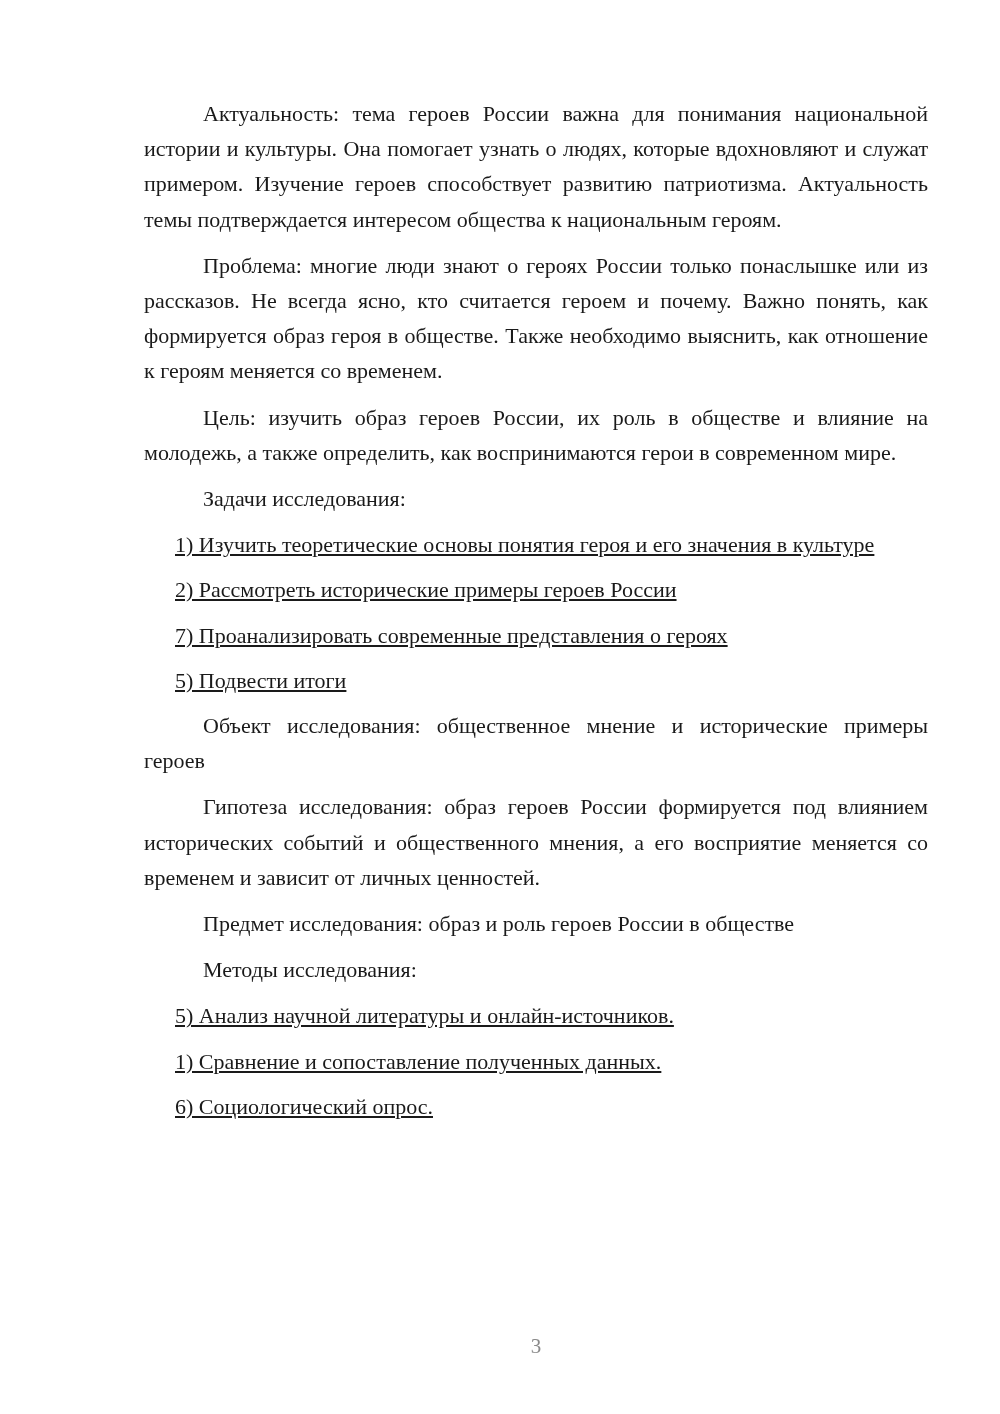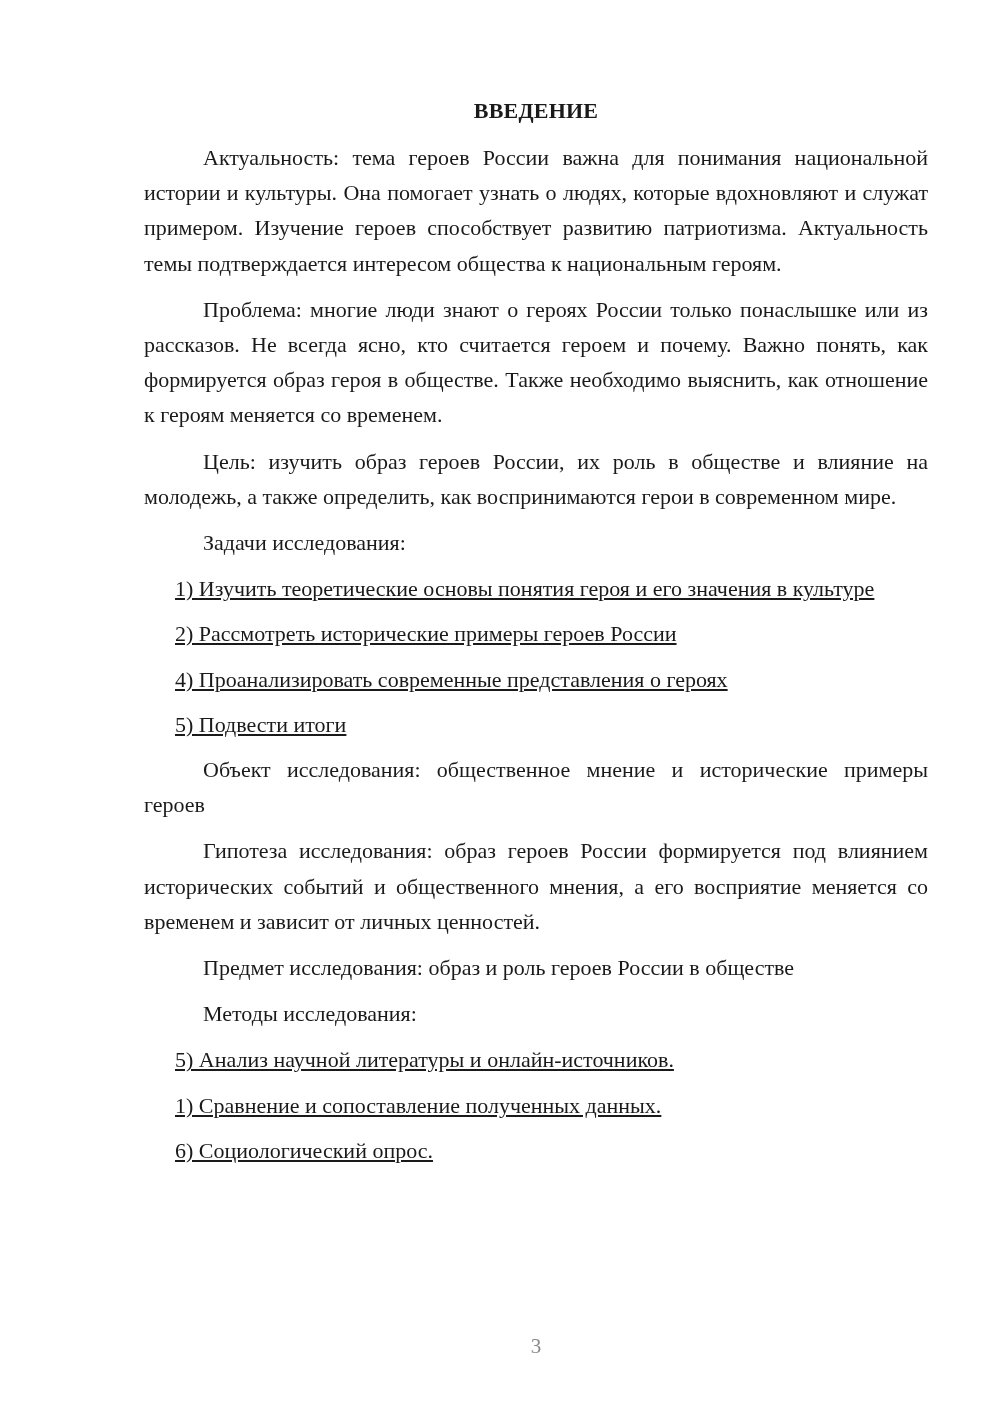--- a/index.html
+++ b/index.html
@@ -64,34 +64,33 @@
       color: #8a8a8a;
       font-family: "Liberation Serif", "DejaVu Serif", serif;
     }
   </style>
 </head>
 <body>
 
 <div class="page">
   <div class="content">
 
-    <h1 class="title">ВВЕДЕНИЕ</h1>
 
     <p class="para">Актуальность: тема героев России важна для понимания национальной истории и культуры. Она помогает узнать о людях, которые вдохновляют и служат примером. Изучение героев способствует развитию патриотизма. Актуальность темы подтверждается интересом общества к национальным героям.</p>
 
     <p class="para">Проблема: многие люди знают о героях России только понаслышке или из рассказов. Не всегда ясно, кто считается героем и почему. Важно понять, как формируется образ героя в обществе. Также необходимо выяснить, как отношение к героям меняется со временем.</p>
 
     <p class="para">Цель: изучить образ героев России, их роль в обществе и влияние на молодежь, а также определить, как воспринимаются герои в современном мире.</p>
 
     <p class="para">Задачи исследования:</p>
 
     <div>
       <p class="list-item">1) Изучить теоретические основы понятия героя и его значения в культуре</p>
       <p class="list-item">2) Рассмотреть исторические примеры героев России</p>
-      <p class="list-item">4) Проанализировать современные представления о героях</p>
+      <p class="list-item">7) Проанализировать современные представления о героях</p>
       <p class="list-item">5) Подвести итоги</p>
     </div>
 
     <p class="para">Объект исследования: общественное мнение и исторические примеры героев</p>
 
     <p class="para">Гипотеза исследования: образ героев России формируется под влиянием исторических событий и общественного мнения, а его восприятие меняется со временем и зависит от личных ценностей.</p>
 
     <p class="para">Предмет исследования: образ и роль героев России в обществе</p>
 
     <p class="para">Методы исследования:</p>

